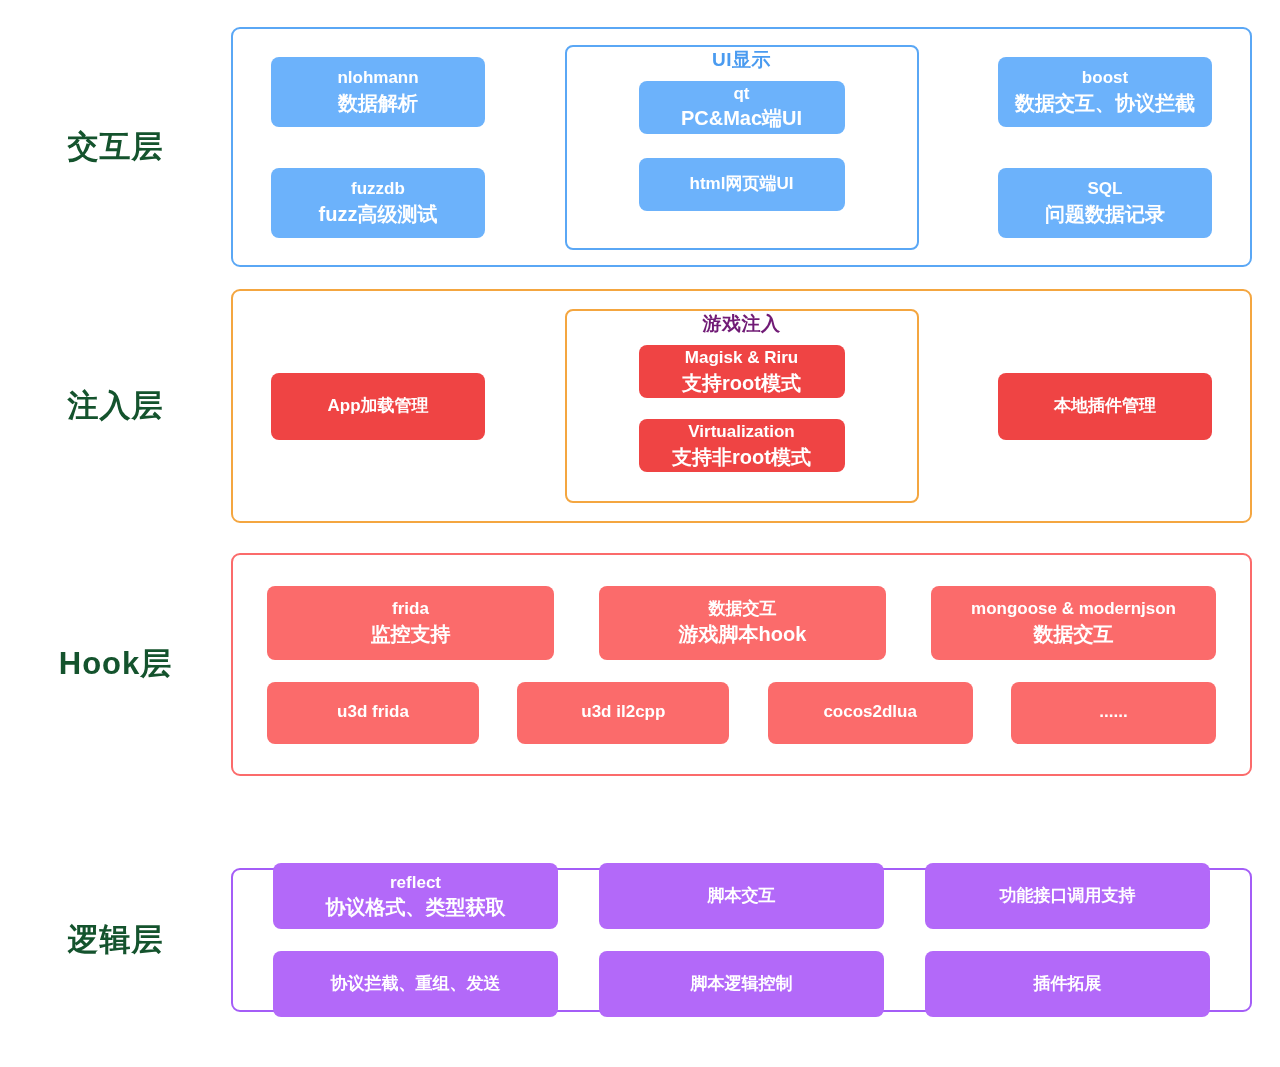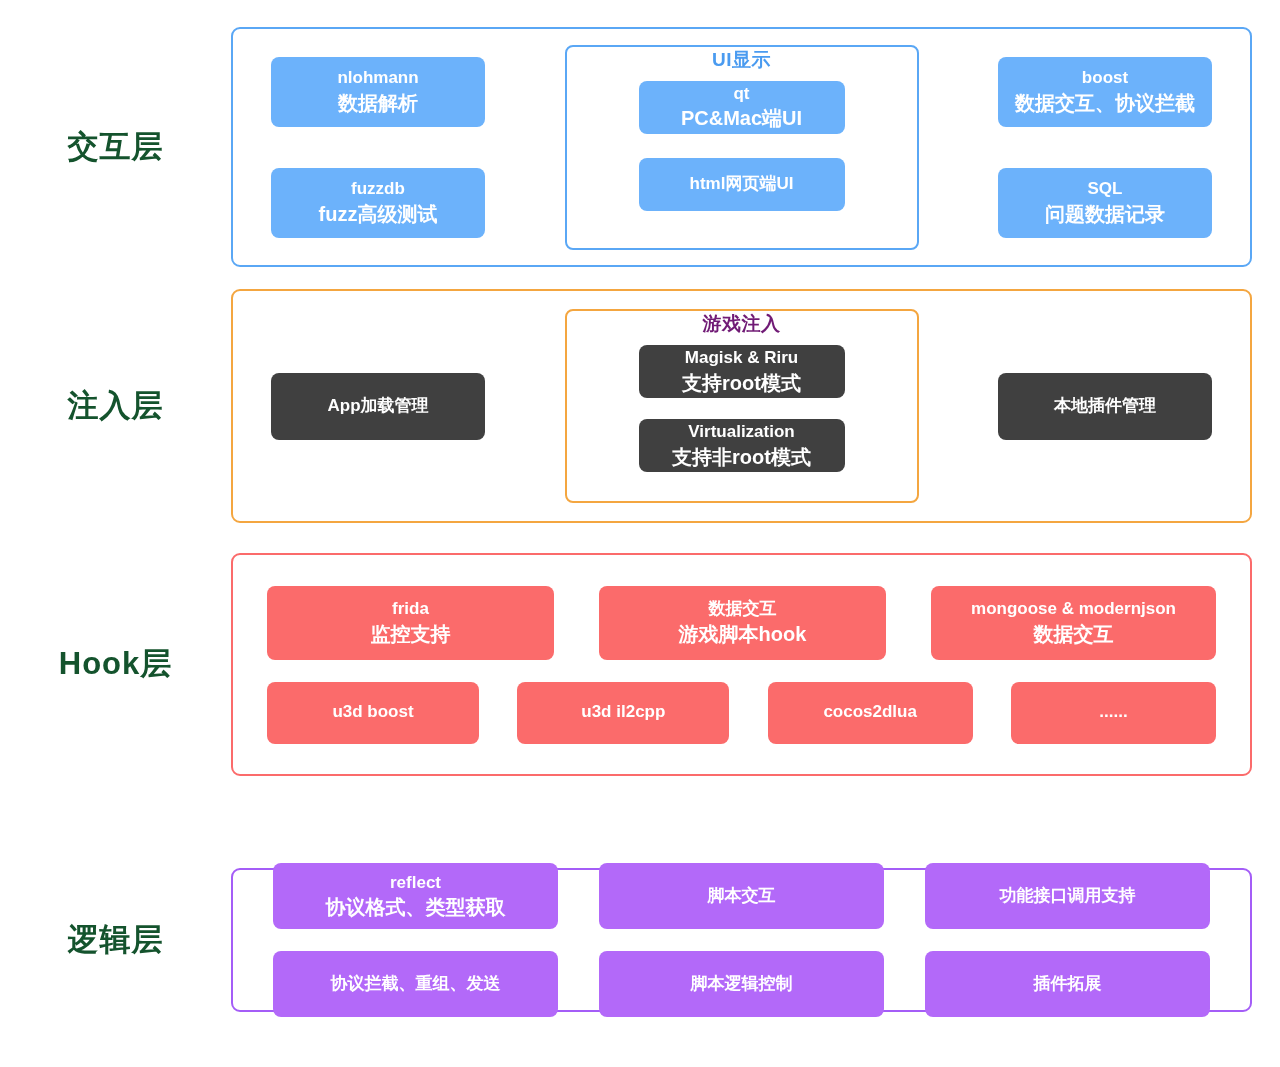--- a/index.html
+++ b/index.html
@@ -126,21 +126,21 @@
   #ui-display-group .node { width: 206px; height: 53px; }
   #ui-display-group .node + .node { margin-top: 24px; }
 
   
   #layer-inject { top: 289px; height: 234px; }
   #layer-inject .layer-box {
     height: 234px;
     border-color: #f4a640;
     padding: 0 38px;
   }
-  .orange-node { background: #404040; }
+  .orange-node { background: #ef4444; }
   #layer-inject .col-left .node  { width: 214px; height: 67px; }
   #layer-inject .col-right .node { width: 214px; height: 67px; text-align: right; }
   #game-inject-group {
     width: 354px;
     height: 194px;
     border-color: #f4a640;
     justify-content: flex-start;
   }
   #game-inject-group .subgroup-title { color: #701a75; }
   #game-inject-group .node { width: 206px; height: 53px; }
@@ -287,21 +287,21 @@
           <span class="l2">游戏脚本hook</span>
         </div>
         <div class="node red-node">
           <span>mongoose &amp; modernjson</span>
           <span class="l2">数据交互</span>
         </div>
       </div>
 
       <div class="hook-row" id="hook-row-2">
         <div class="node red-node">
-          <span>u3d boost</span>
+          <span>u3d frida</span>
         </div>
         <div class="node red-node">
           <span>u3d il2cpp</span>
         </div>
         <div class="node red-node">
           <span>cocos2dlua</span>
         </div>
         <div class="node red-node">
           <span>......</span>
         </div>

